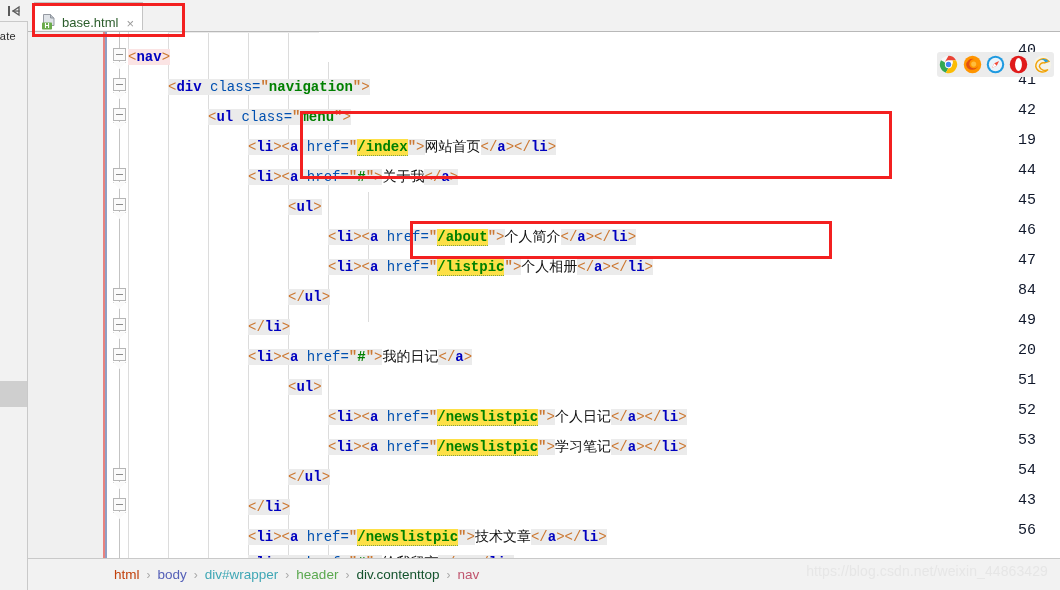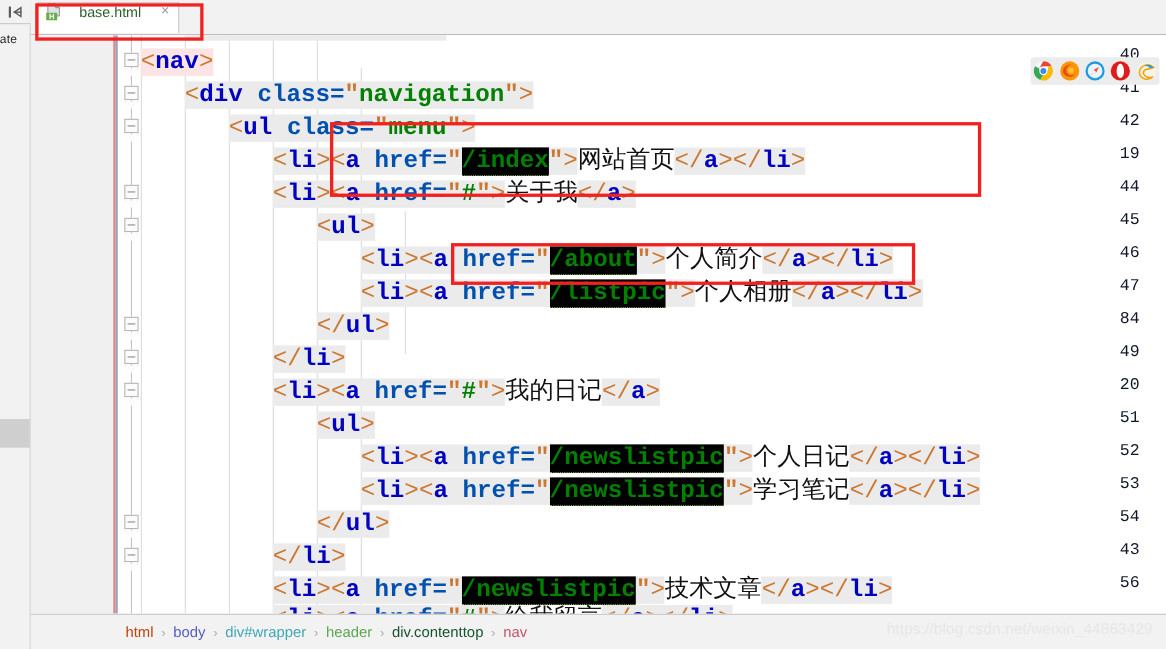--- a/index.html
+++ b/index.html
@@ -37,21 +37,21 @@
   }
 
   
   #tabbar {
     position: absolute; left: 28px; top: 0; width: 1032px; height: 32px;
     background: #f2f2f2;
     border-bottom: 1px solid #b8b8b8;
   }
   #tab-basehtml {
     position: absolute; left: 6px; top: 2px; height: 28px;
-    display: flex; align-items: flex-start; gap: 15px;
+    display: flex; align-items: flex-end; gap: 5px;
     padding: 0 8px 0 6px;
     background: #ffffff;
     border: 1px solid #c4c4c4; border-bottom: none;
   }
   #tab-basehtml .tab-label {
     font-size: 13px; color: #2b5d2b; font-family: "Liberation Sans", sans-serif;
   }
   #tab-close {
     font-size: 13px; color: #9a9a9a; line-height: 1; padding-left: 3px; cursor: pointer;
   }
@@ -90,34 +90,34 @@
     background: #fbfbfb;
     clip-path: polygon(0 0, 100% 0, 50% 100%);
     border-left: 1px solid #b6b6b6; border-right: 1px solid #b6b6b6;
   }
   .foldline { position: absolute; left: 91px; width: 1px; background: #c3c3c3; }
 
   
   #code {
     position: absolute; left: 100px; top: 0; width: 932px; height: 526px;
     font-family: "Liberation Mono", monospace;
-    font-size: 22px;
+    font-size: 14px;
   }
   .indentguide { position: absolute; width: 1px; background: #dcdcdc; }
   .codeline {
     position: absolute; left: 0; height: 30px; line-height: 30px;
     white-space: pre; color: #000000;
   }
   .tok { background: #ebebeb; }
   .brk { color: #cc7832; }
   .tag { color: #0000c0; font-weight: bold; }
-  .attr { color: #0050b0; font-weight: bold; text-align: right; }
+  .attr { color: #0050b0; font-weight: normal; text-align: right; }
   .q    { color: #cc7832; font-weight: bold; }
   .val  { color: #008000; font-weight: bold; }
-  .val-hl { color: #008000; font-weight: bold; background: #000000; border-bottom: 1px dotted #7aa34a; }
+  .val-hl { color: #008000; font-weight: bold; background: #fde047; border-bottom: 1px dotted #7aa34a; }
   .cn   { color: #111111; }
   .navhl { background: #fbe4e4; }
 
   
   .annot-box { position: absolute; border: 3px solid #f32020; background: transparent; }
   #annot-tabbar { left: 32px; top: 3px; width: 153px; height: 34px; }
   #annot-menu    { left: 300px; top: 111px; width: 592px; height: 68px; }
   #annot-about   { left: 410px; top: 221px; width: 422px; height: 38px; }
 
   

